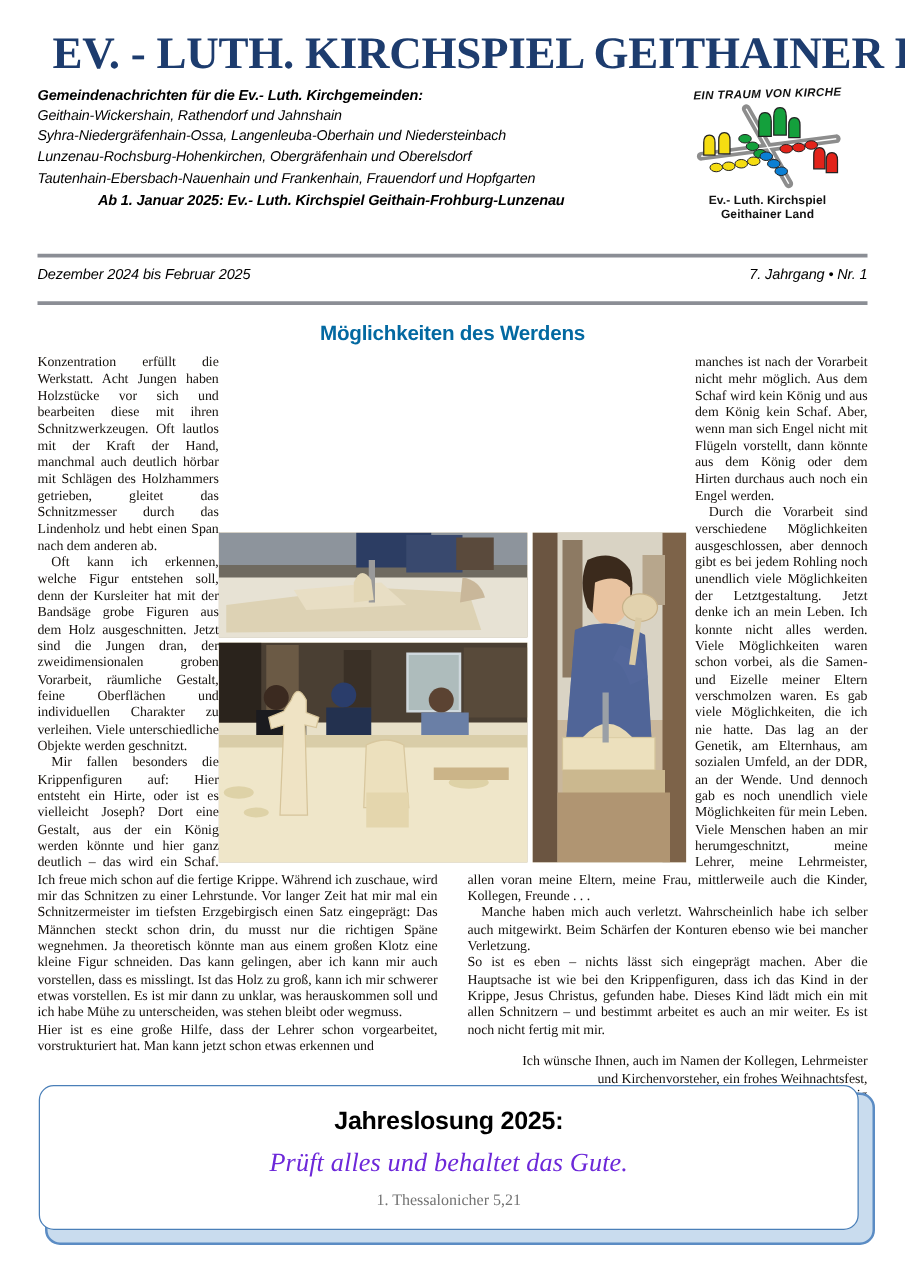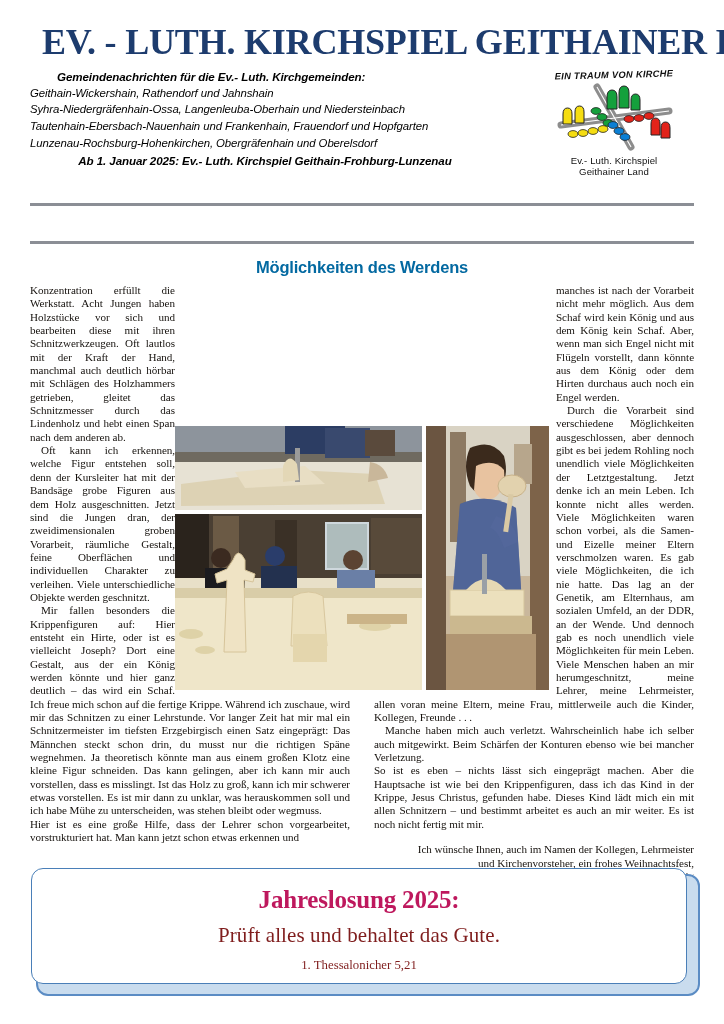--- a/index.html
+++ b/index.html
@@ -45,21 +45,21 @@
   .ml {
     font-family: "Liberation Sans", "DejaVu Sans", sans-serif;
     font-style: italic;
     font-size: 11.4px;
     color: #000000;
     line-height: 1.0;
     padding: 2.8px 0 2.6px 0;
     letter-spacing: -0.1px;
     white-space: nowrap;
   }
-  .ml.strong { font-weight: bold; font-size: 11.6px; margin-left: 27px; }
+  .ml.strong { font-weight: bold; font-size: 11.6px; }
   .ml.last { font-weight: bold; font-size: 11.6px; padding-top: 3.5px; text-align: center;}
 
   
   .logo {
     position: absolute;
     right: 4px;
     top: 2px;
     width: 152px;
     text-align: center;
   }
@@ -75,21 +75,21 @@
   }
   .logo-art {
     width: 126px;
     height: 72px;
     margin: 0 auto;
     position: relative;
   }
   .logo-caption {
     font-family: "Liberation Sans", "DejaVu Sans", sans-serif;
     font-size: 9.6px;
-    font-weight: normal;
+    font-weight: bold;
     color: #111111;
     line-height: 1.18;
     margin-top: 2px;
     letter-spacing: 0.1px;
   }
 
   
   .rule {
     position: absolute;
     left: 30px;
@@ -199,37 +199,38 @@
     width: 656px;
     height: 116px;
     border: 1.6px solid #4a7fb8;
     border-radius: 12px;
     background: #ffffff;
     box-sizing: border-box;
     text-align: center;
     padding-top: 17px;
   }
   .losung-title {
-    font-family: Liberation Serif, serif;
+    font-family: Liberation Sans, sans-serif;
     font-weight: bold;
-    font-size: 25px;
-    color: #be185d;
+    font-size: 20px;
+    color: #000000;
     letter-spacing: -0.2px;
   }
   .losung-verse {
     font-family: "Liberation Serif", "DejaVu Serif", serif;
     font-size: 21px;
-    color: #7f1d1d;
+    color: #6d28d9;
     margin-top: 9px;
     letter-spacing: 0.1px;
+    font-style: italic;
   }
   .losung-ref {
     font-family: "Liberation Serif", "DejaVu Serif", serif;
     font-size: 12.8px;
-    color: #7f1d1d;
+    color: #737373;
     margin-top: 10px;
   }
 
   
   .ph { position: absolute; overflow: hidden; background: #cbbfa8; }
   .ph-tl { left: 0;    top: 0;   width: 247px; height: 84px; }
   .ph-bl { left: 0;    top: 88px;width: 247px; height: 176px; }
   .ph-r  { left: 251px;top: 0;   width: 123px; height: 264px; }
 </style>
 </head>
@@ -239,22 +240,22 @@
 
   <div class="masthead">
     <div class="masthead-title">EV. - LUTH. KIRCHSPIEL GEITHAINER LAND</div>
 
     <div class="masthead-body">
 
       <div class="masthead-lines">
         <div class="ml strong">Gemeindenachrichten für die Ev.- Luth. Kirchgemeinden:</div>
         <div class="ml">Geithain-Wickershain, Rathendorf und Jahnshain</div>
         <div class="ml">Syhra-Niedergräfenhain-Ossa, Langenleuba-Oberhain und Niedersteinbach</div>
+        <div class="ml">Lunzenau-Rochsburg-Hohenkirchen, Obergräfenhain und Oberelsdorf</div>
         <div class="ml">Tautenhain-Ebersbach-Nauenhain und Frankenhain, Frauendorf und Hopfgarten</div>
-        <div class="ml">Lunzenau-Rochsburg-Hohenkirchen, Obergräfenhain und Oberelsdorf</div>
         <div class="ml last">Ab 1. Januar 2025: Ev.- Luth. Kirchspiel Geithain-Frohburg-Lunzenau</div>
       </div>
 
       <div class="logo">
         <div class="logo-slogan">EIN TRAUM VON KIRCHE</div>
         <div class="logo-art">
           <svg width="126" height="72" viewBox="0 0 126 72" aria-hidden="true">
 
             <g stroke="#8d8d8d" stroke-width="7" fill="none" stroke-linecap="round">
               <path d="M10 44 L118 30"></path>
@@ -310,20 +311,24 @@
         <div class="logo-caption">
           <div>Ev.- Luth. Kirchspiel</div>
           <div>Geithainer Land</div>
         </div>
       </div>
 
     </div>
   </div>
 
   <div class="rule" id="rule-top"></div>
+  <div class="issueline">
+    <span>Dezember 2024 bis Februar 2025</span>
+    <span>7. Jahrgang • Nr. 1</span>
+  </div>
   <div class="rule" id="rule-bottom"></div>
 
   <div class="article-headline">Möglichkeiten des Werdens</div>
 
   <div class="article">
 
     <div class="photo">
       <div class="ph ph-tl">
         <svg width="247" height="84" viewBox="0 0 247 84" preserveAspectRatio="none" aria-hidden="true">
           <rect x="0" y="0" width="247" height="84" fill="#b9b3a6"></rect>

